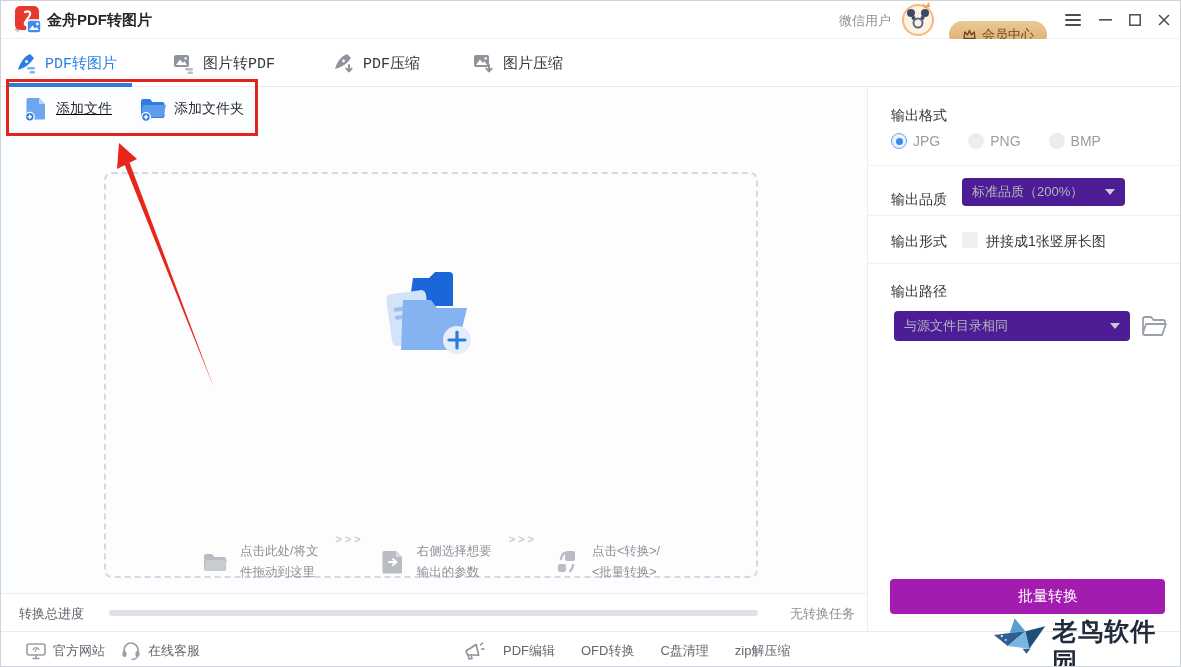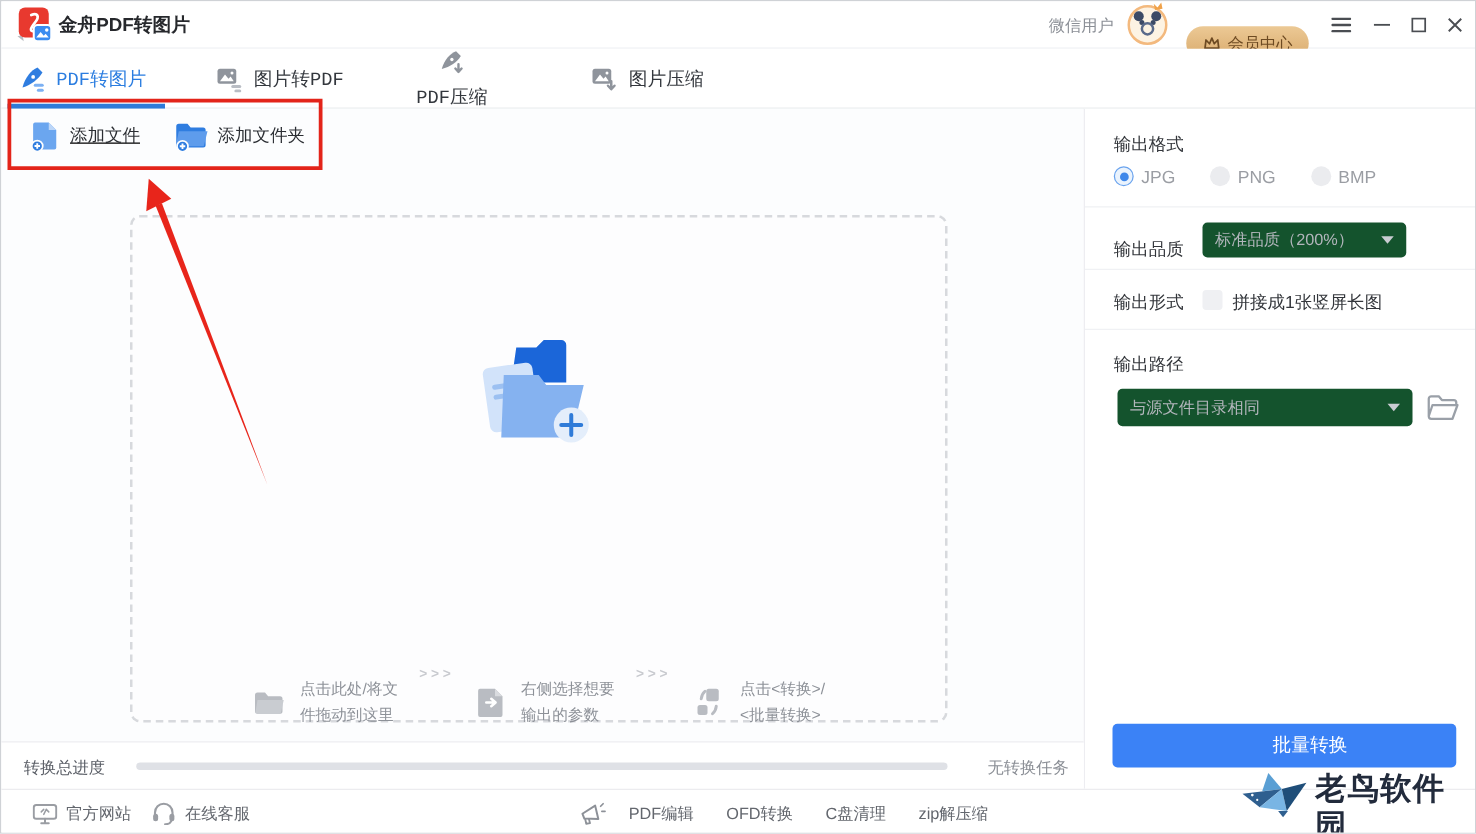--- a/index.html
+++ b/index.html
@@ -23,21 +23,21 @@
   .vip-btn span{ font-size:13px; color:#6d4a22; }
   .winctl{ position:absolute; top:8px; width:26px; height:22px; display:flex; align-items:center; justify-content:center; cursor:pointer; }
   .winctl svg{ display:block; }
   
   .tabbar{ position:absolute; left:0; top:38px; width:100%; height:48px; background:#fff;
     border-bottom:1px solid #e9ebee; }
   .tab{ position:absolute; top:0; height:48px; display:flex; align-items:center; gap:8px; cursor:pointer; }
   .tab .lbl{ font-size:15px; color:#33373d;font-family:Liberation Mono, monospace; }
   .tab.active .lbl{ color:#2b7de0; }
   .tab-underline{ position:absolute; left:5px; top:44px; width:126px; height:4px; background:#2f7bd8; }
-  .tab1{ left:14px; } .tab2{ left:172px; } .tab3{ left:332px;flex-direction:column; } .tab4{ left:472px; }
+  .tab1{ left:14px; } .tab2{ left:172px; } .tab3{ left:332px; } .tab4{ left:472px; }
   
   .main{ position:absolute; left:0; top:86px; width:866px; height:506px; background:#fcfdfe; }
   .tool-btn{ position:absolute; top:9px; display:flex; align-items:center; gap:7px; cursor:pointer; }
   .tool-btn .lbl{ font-size:14px; color:#2b2e33; }
   .btn-addfile{ left:22px;text-decoration:underline; } .btn-addfolder{ left:138px; }
   .dropzone{ position:absolute; left:103px; top:85px; width:654px; height:406px;
     border:2px dashed #d7d9dd; border-radius:8px; background:#fdfdfe; cursor:pointer; }
   .dz-folder{ position:absolute; left:50%; top:96px; transform:translateX(-50%); }
   .dz-hint{ position:absolute; left:0; right:0; top:275px; text-align:center; font-size:14px; color:#3a3d42; }
   .dz-steps{ position:absolute; left:0; right:0; top:320px; display:flex; align-items:center; justify-content:center; gap:17px; }
@@ -53,31 +53,31 @@
     background:#fff; border-left:1px solid #ededf1; }
   .sb-label{ position:absolute; left:23px; font-size:14px; color:#33363b; }
   .sb-divider{ position:absolute; left:0; width:100%; height:1px; background:#f0f1f4; }
   .radio-row{ position:absolute; left:23px; top:46px; display:flex; gap:28px; }
   .radio{ display:flex; align-items:center; gap:6px; cursor:pointer; }
   .radio .dot{ width:16px; height:16px; border-radius:50%; background:#ebecef; position:relative; }
   .radio.sel .dot{ background:#eaf3fd; border:1px solid #6aa3ee; }
   .radio.sel .dot::after{ content:""; position:absolute; left:4px; top:4px; width:7px; height:7px;
     border-radius:50%; background:#3d87ea; }
   .radio .rlbl{ font-size:14px; color:#9a9da3; }
-  .select{ position:absolute; background:#14532d; border-radius:4px; display:flex; align-items:center;
+  .select{ position:absolute; background:#4c1d95; border-radius:4px; display:flex; align-items:center;
     padding:0 10px; cursor:pointer; }
   .select .val{ font-size:13px; color:#b3b6bc; flex:1; white-space:nowrap; overflow:hidden; }
   .caret{ width:0; height:0; border-left:5px solid transparent; border-right:5px solid transparent;
     border-top:6px solid #c9ccd2; margin-left:6px; }
   .checkbox{ position:absolute; left:94px; top:145px; width:16px; height:16px; border-radius:3px;
     background:#eff0f3; cursor:pointer; }
   .cb-label{ position:absolute; left:118px; top:146px; font-size:14px; color:#33363b; cursor:pointer; }
   .folder-pick{ position:absolute; left:272px; top:226px; width:28px; height:26px; cursor:pointer; }
   .convert-btn{ position:absolute; left:22px; top:492px; width:275px; height:35px; border-radius:4px;
-    background:#3b82f6; color:#fff; font-size:15px; display:flex; align-items:center; justify-content:center; cursor:pointer;padding-left:41px; }
+    background:#a21caf; color:#fff; font-size:15px; display:flex; align-items:center; justify-content:center; cursor:pointer;padding-left:41px; }
   
   .progress-row{ position:absolute; left:0; top:592px; width:866px; height:38px; background:#fff;
     border-top:1px solid #ededf1; }
   .pg-label{ position:absolute; left:18px; top:11px; font-size:13px; color:#5a5e66; }
   .pg-track{ position:absolute; left:108px; top:16px; width:649px; height:6px; border-radius:3px; background:#dfe1e6; }
   .pg-fill{ height:100%; border-radius:3px; background:#2f7bd8; }
   .pg-status{ position:absolute; right:12px; top:11px; font-size:13px; color:#8a8e95; }
   
   .footer{ position:absolute; left:0; top:630px; width:100%; height:37px; background:#fff;
     border-top:1px solid #ececef; }

